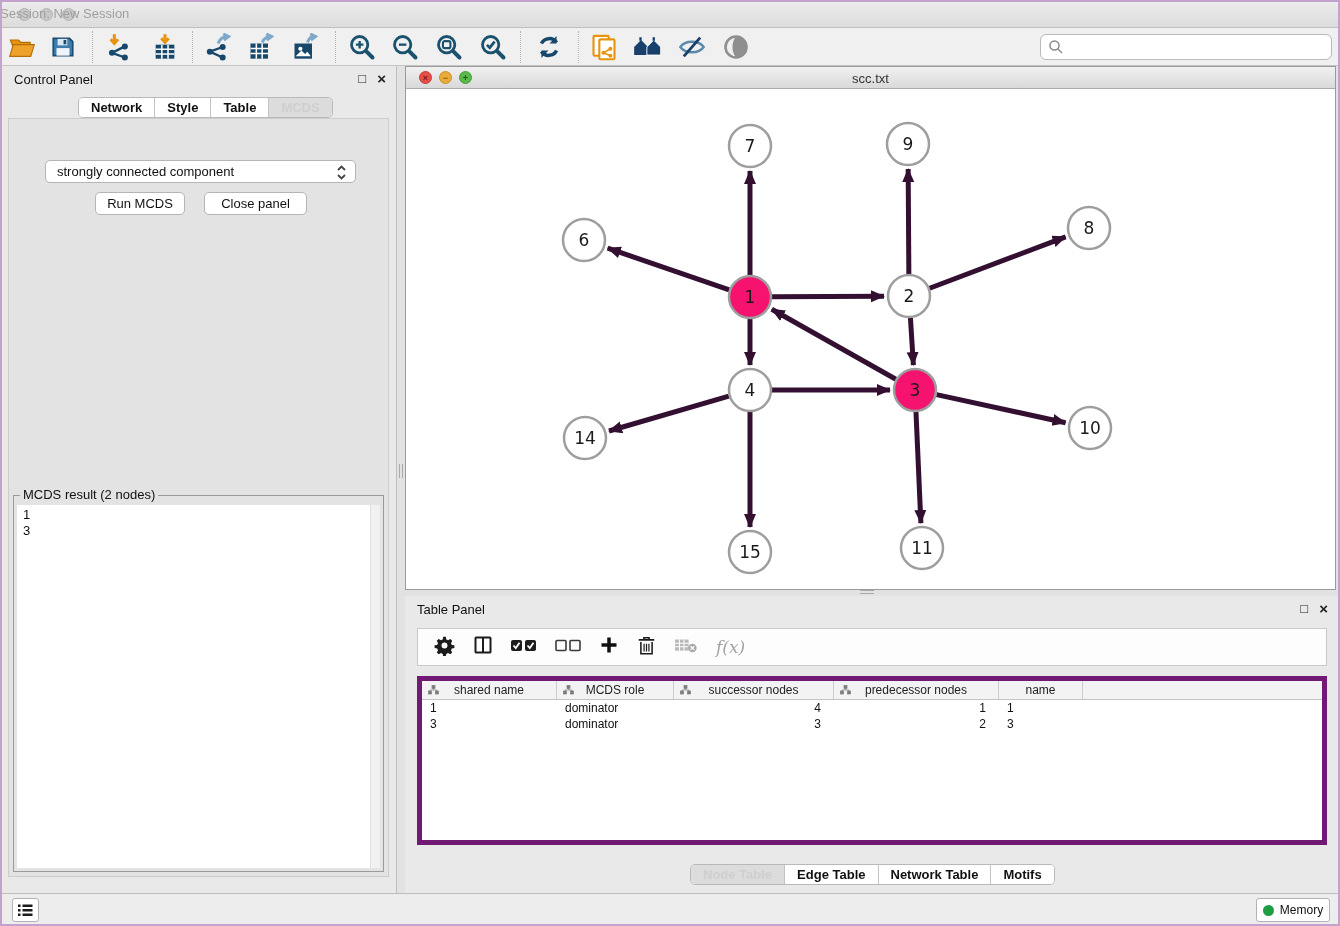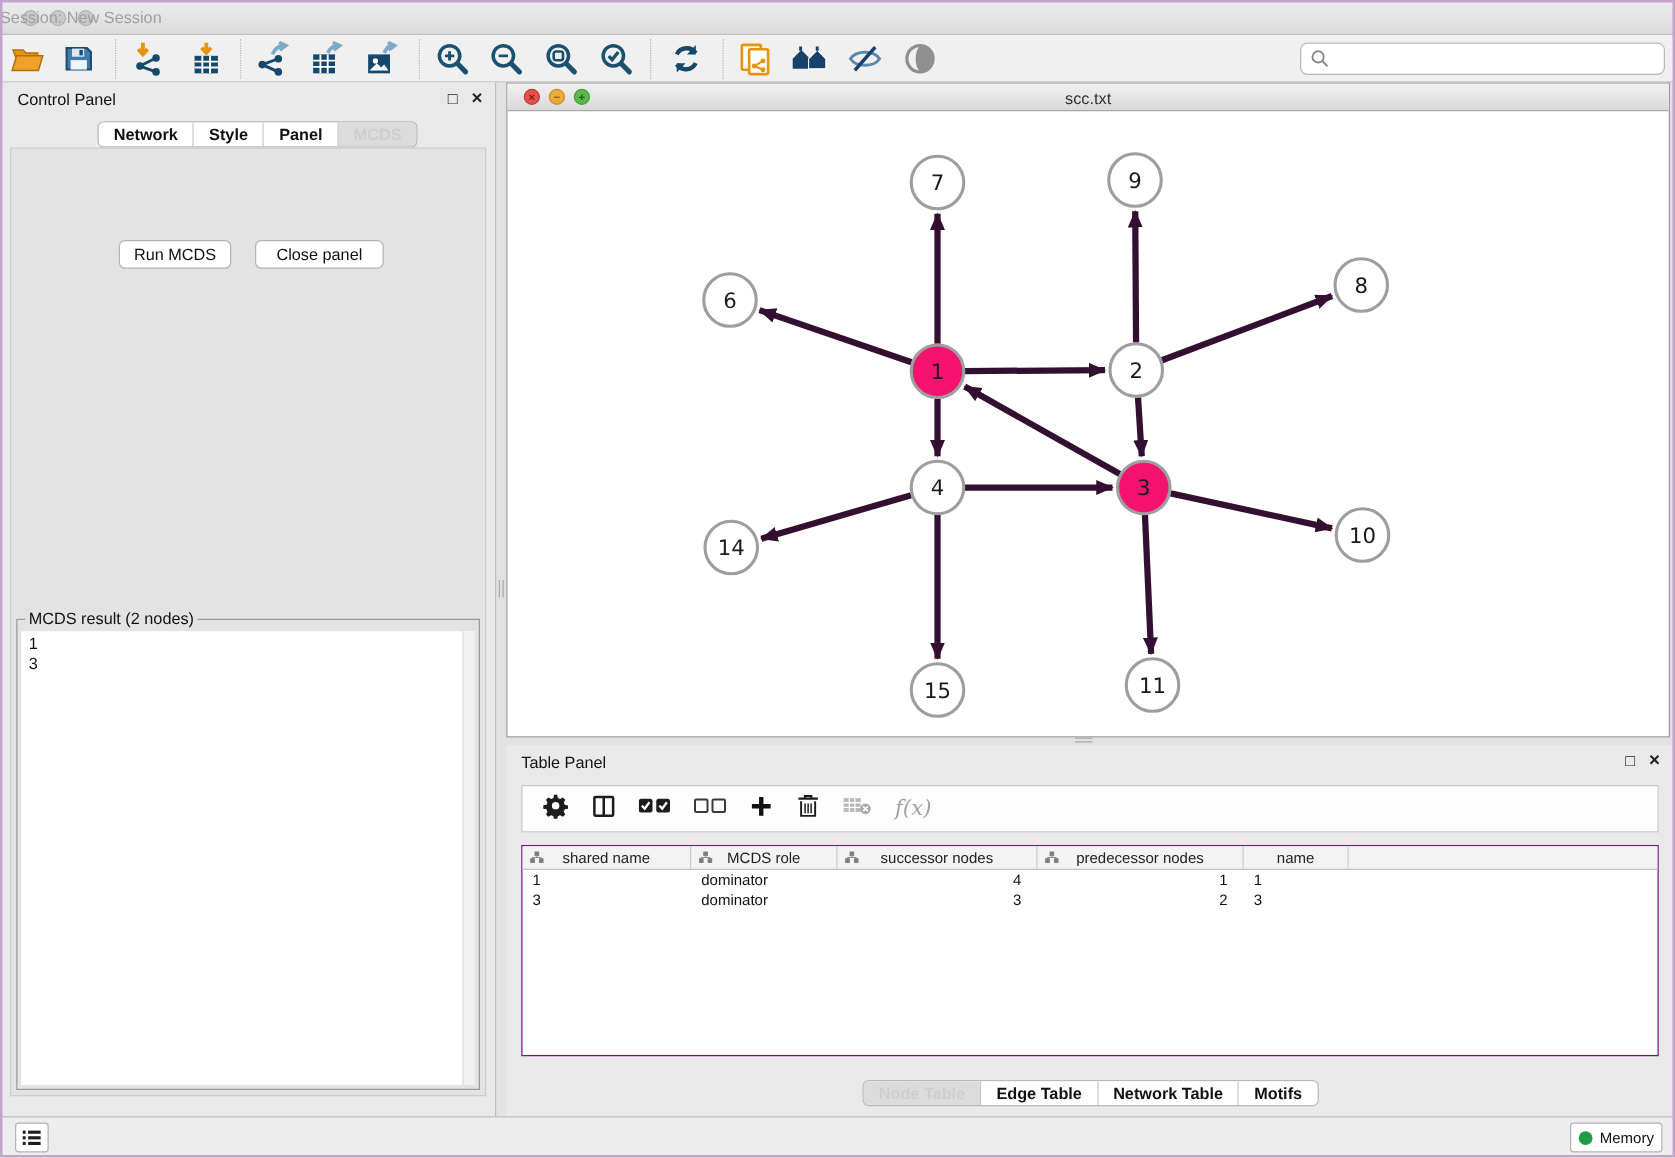--- a/index.html
+++ b/index.html
@@ -101,21 +101,21 @@
     position:absolute; left:405px; top:596px; width:935px; height:297px;
     background:#e9e9e9;
   }
   .tp-toolbar {
     position:absolute; left:12px; top:32px; width:910px; height:38px;
     background:#fdfdfd; border:1px solid #c9c9c9; display:flex; align-items:center; gap:18px; padding-left:16px;
   }
   .fx-label { font-family:"DejaVu Serif", serif; font-style:italic; font-size:17px; color:#a3a3a3; }
   .data-table {
     position:absolute; left:12px; top:80px; width:910px; height:169px;
-    background:#fff; border:1px solid #701a75; overflow:hidden;
+    background:#fff; border:5px solid #701a75; overflow:hidden;
   }
   .thead { display:flex; height:19px; background:#f3f3f3; border-bottom:1px solid #c4c4c4; }
   .th { position:relative; display:flex; align-items:center; justify-content:center;
     font-size:12px; color:#222; border-right:1px solid #cdcdcd; }
   .th .tree-ic { position:absolute; left:6px; top:4px; }
   .trow { display:flex; height:16px; }
   .td { font-size:12px; color:#111; line-height:16px; padding:0 8px; white-space:nowrap; }
   .td.right { text-align:right; padding-right:13px; }
 
   .tp-tabs { position:absolute; top:268px; }
@@ -301,25 +301,34 @@
 </div>
 
 <div class="control-panel">
   <div class="panel-title">Control Panel</div>
   <span class="win-btn" style="right:30px">□</span>
   <span class="win-btn close" style="right:10px">×</span>
 
   <div class="seg-tabs" style="left:78px; top:31px" id="cp-tabs">
       <span class="seg-tab">Network</span>
       <span class="seg-tab">Style</span>
-      <span class="seg-tab">Panel</span>
+      <span class="seg-tab">Table</span>
       <span class="seg-tab active">MCDS</span>
     </div>
 
   <div class="cp-inner">
+    <div class="dropdown">
+      <span>strongly connected component</span>
+      <span class="dd-arrows">
+        <svg width="11" height="17" viewBox="0 0 11 17" fill="none" stroke="#444" stroke-width="1.8">
+            <path d="M2 6 L5.5 2.5 L9 6"></path>
+            <path d="M2 11 L5.5 14.5 L9 11"></path>
+          </svg>
+      </span>
+    </div>
     <button class="btn" style="left:86px; width:90px">Run MCDS</button>
     <button class="btn" style="left:195px; width:103px">Close panel</button>
 
     <div class="fieldset">
       <span class="fieldset-legend">MCDS result (2 nodes)</span>
       <div class="result-area" id="result-area">
         <span class="result-scroll"></span>
       <div>1</div>
           <div>3</div>
         </div>

